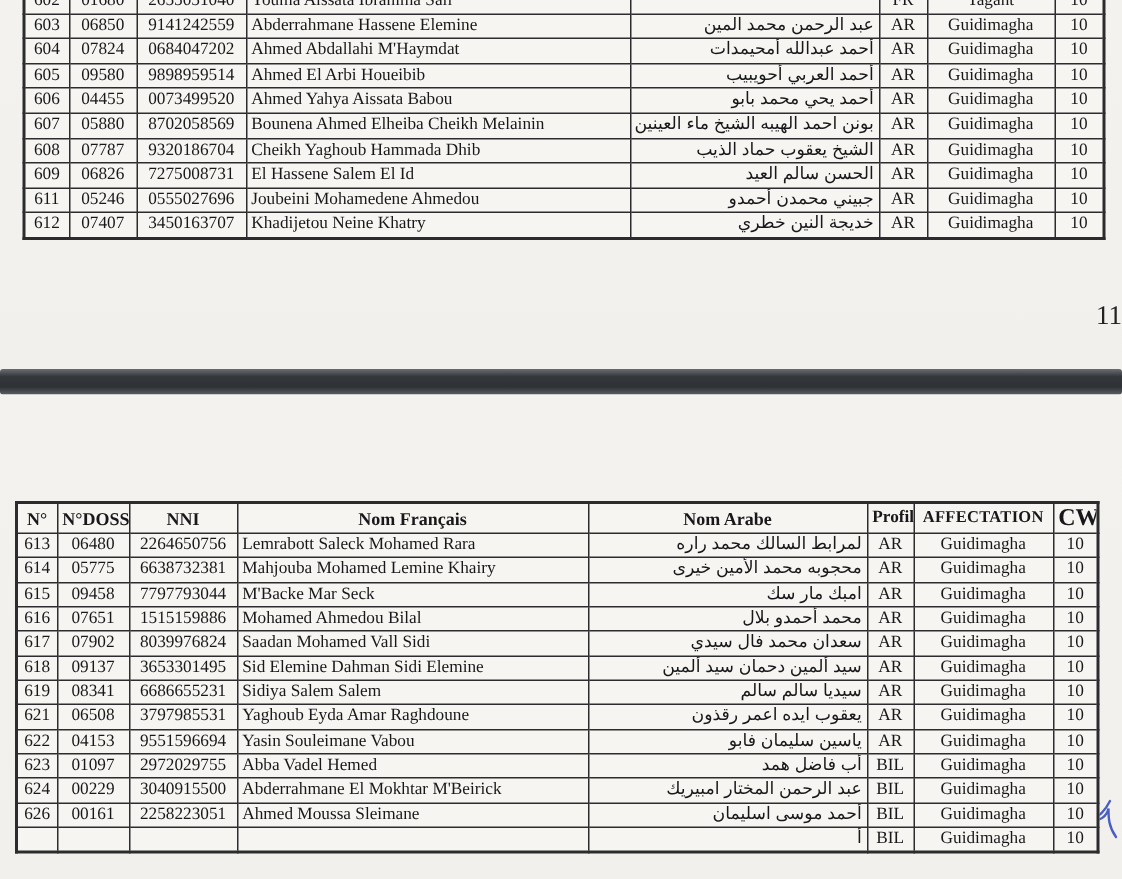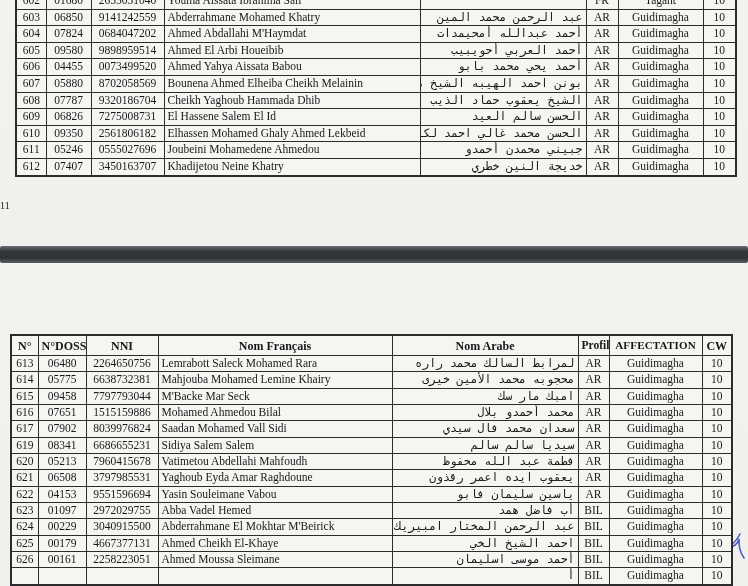--- a/index.html
+++ b/index.html
@@ -40,35 +40,35 @@
     white-space: nowrap;
     font-size: 11.5px;
     line-height: 1;
   }
   #table-top { left: 15px; top: -9px; width: 720px; }
   #table-top td { height: 15.6px; }
   #table-bottom { left: 10px; top: 334px; width: 721px; }
   #table-bottom td { height: 15.35px; }
   #table-bottom th { height: 19px; font-weight: bold; text-align: center; font-size: 12px; }
   #table-bottom th.c-aff { font-size: 11px; letter-spacing: 0.2px; }
-  #table-bottom th.c-cw { font-size: 12px; }
+  #table-bottom th.c-cw { font-size: 16px; }
   #table-bottom th.c-prof { font-size: 11.5px; }
 
   td.c-no, td.c-doss, td.c-nni, td.c-prof, td.c-aff, td.c-cw { text-align: center; }
   td.c-fr { text-align: left; font-size: 12px; }
   td.c-ar {
     text-align: right; direction: rtl;
-    font-family: Liberation Mono, monospace;
+    font-family: Liberation Sans, sans-serif;
     font-size: 10.5px;
   }
   td.c-aff { font-size: 12px; }
 
   .page-number {
     position: absolute; left: 0; top: 200px; width: 748px;
-    text-align: left; font-size: 10px; color: #222;
+    text-align: right; font-size: 18px; color: #222;
   }
   .pen-mark {
     position: absolute; left: 724px; top: 268px; width: 24px; height: 30px;
   }
 </style>
 </head>
 <body>
 
 <div class="page" id="page-1">
   <table class="roster" id="table-top">
@@ -90,21 +90,21 @@
     <td class="c-fr">Youma Aissata Ibrahima Sall</td>
     <td class="c-ar"></td>
     <td class="c-prof">FR</td>
     <td class="c-aff">Tagant</td>
     <td class="c-cw">10</td>
   </tr>
         <tr>
     <td class="c-no">603</td>
     <td class="c-doss">06850</td>
     <td class="c-nni">9141242559</td>
-    <td class="c-fr">Abderrahmane Mohamed Khatry</td>
+    <td class="c-fr">Abderrahmane Hassene Elemine</td>
     <td class="c-ar">عبد الرحمن محمد المين</td>
     <td class="c-prof">AR</td>
     <td class="c-aff">Guidimagha</td>
     <td class="c-cw">10</td>
   </tr>
         <tr>
     <td class="c-no">604</td>
     <td class="c-doss">07824</td>
     <td class="c-nni">0684047202</td>
     <td class="c-fr">Ahmed Abdallahi M'Haymdat</td>
@@ -152,30 +152,20 @@
     <td class="c-prof">AR</td>
     <td class="c-aff">Guidimagha</td>
     <td class="c-cw">10</td>
   </tr>
         <tr>
     <td class="c-no">609</td>
     <td class="c-doss">06826</td>
     <td class="c-nni">7275008731</td>
     <td class="c-fr">El Hassene Salem El Id</td>
     <td class="c-ar">الحسن سالم العيد</td>
-    <td class="c-prof">AR</td>
-    <td class="c-aff">Guidimagha</td>
-    <td class="c-cw">10</td>
-  </tr>
-        <tr>
-    <td class="c-no">610</td>
-    <td class="c-doss">09350</td>
-    <td class="c-nni">2561806182</td>
-    <td class="c-fr">Elhassen Mohamed Ghaly Ahmed Lekbeid</td>
-    <td class="c-ar">الحسن محمد غالي احمد لكبيد</td>
     <td class="c-prof">AR</td>
     <td class="c-aff">Guidimagha</td>
     <td class="c-cw">10</td>
   </tr>
         <tr>
     <td class="c-no">611</td>
     <td class="c-doss">05246</td>
     <td class="c-nni">0555027696</td>
     <td class="c-fr">Joubeini Mohamedene Ahmedou</td>
     <td class="c-ar">جبيني محمدن أحمدو</td>
@@ -274,35 +264,35 @@
     <td class="c-no">617</td>
     <td class="c-doss">07902</td>
     <td class="c-nni">8039976824</td>
     <td class="c-fr">Saadan Mohamed Vall Sidi</td>
     <td class="c-ar">سعدان محمد فال سيدي</td>
     <td class="c-prof">AR</td>
     <td class="c-aff">Guidimagha</td>
     <td class="c-cw">10</td>
   </tr>
       <tr>
+    <td class="c-no">618</td>
+    <td class="c-doss">09137</td>
+    <td class="c-nni">3653301495</td>
+    <td class="c-fr">Sid Elemine Dahman Sidi Elemine</td>
+    <td class="c-ar">سيد ألمين دحمان سيد ألمين</td>
+    <td class="c-prof">AR</td>
+    <td class="c-aff">Guidimagha</td>
+    <td class="c-cw">10</td>
+  </tr>
+      <tr>
     <td class="c-no">619</td>
     <td class="c-doss">08341</td>
     <td class="c-nni">6686655231</td>
     <td class="c-fr">Sidiya Salem Salem</td>
     <td class="c-ar">سيديا سالم سالم</td>
-    <td class="c-prof">AR</td>
-    <td class="c-aff">Guidimagha</td>
-    <td class="c-cw">10</td>
-  </tr>
-      <tr>
-    <td class="c-no">620</td>
-    <td class="c-doss">05213</td>
-    <td class="c-nni">7960415678</td>
-    <td class="c-fr">Vatimetou Abdellahi Mahfoudh</td>
-    <td class="c-ar">فطمة عبد الله محفوظ</td>
     <td class="c-prof">AR</td>
     <td class="c-aff">Guidimagha</td>
     <td class="c-cw">10</td>
   </tr>
       <tr>
     <td class="c-no">621</td>
     <td class="c-doss">06508</td>
     <td class="c-nni">3797985531</td>
     <td class="c-fr">Yaghoub Eyda Amar Raghdoune</td>
     <td class="c-ar">يعقوب ايده اعمر رقذون</td>
@@ -334,30 +324,20 @@
     <td class="c-no">624</td>
     <td class="c-doss">00229</td>
     <td class="c-nni">3040915500</td>
     <td class="c-fr">Abderrahmane El Mokhtar M'Beirick</td>
     <td class="c-ar">عبد الرحمن المختار امبيريك</td>
     <td class="c-prof">BIL</td>
     <td class="c-aff">Guidimagha</td>
     <td class="c-cw">10</td>
   </tr>
       <tr>
-    <td class="c-no">625</td>
-    <td class="c-doss">00179</td>
-    <td class="c-nni">4667377131</td>
-    <td class="c-fr">Ahmed Cheikh El-Khaye</td>
-    <td class="c-ar">احمد الشيخ الخي</td>
-    <td class="c-prof">BIL</td>
-    <td class="c-aff">Guidimagha</td>
-    <td class="c-cw">10</td>
-  </tr>
-      <tr>
     <td class="c-no">626</td>
     <td class="c-doss">00161</td>
     <td class="c-nni">2258223051</td>
     <td class="c-fr">Ahmed Moussa Sleimane</td>
     <td class="c-ar">أحمد موسى اسليمان</td>
     <td class="c-prof">BIL</td>
     <td class="c-aff">Guidimagha</td>
     <td class="c-cw">10</td>
   </tr>
       <tr>

